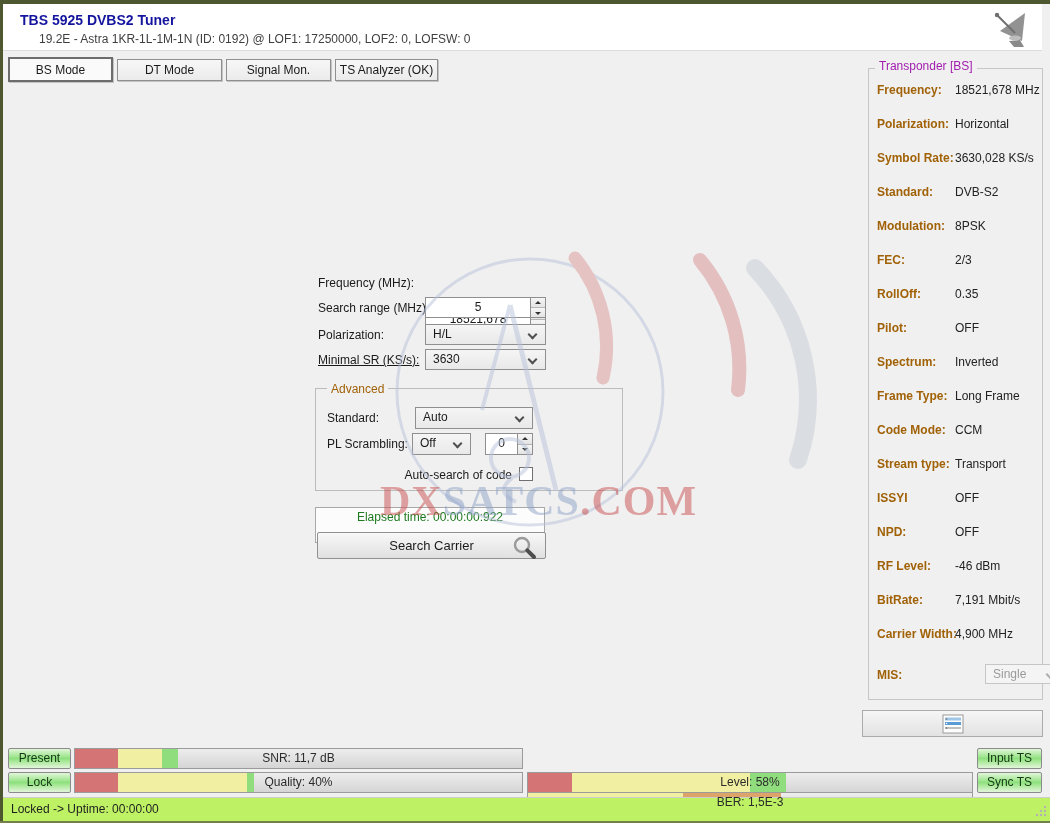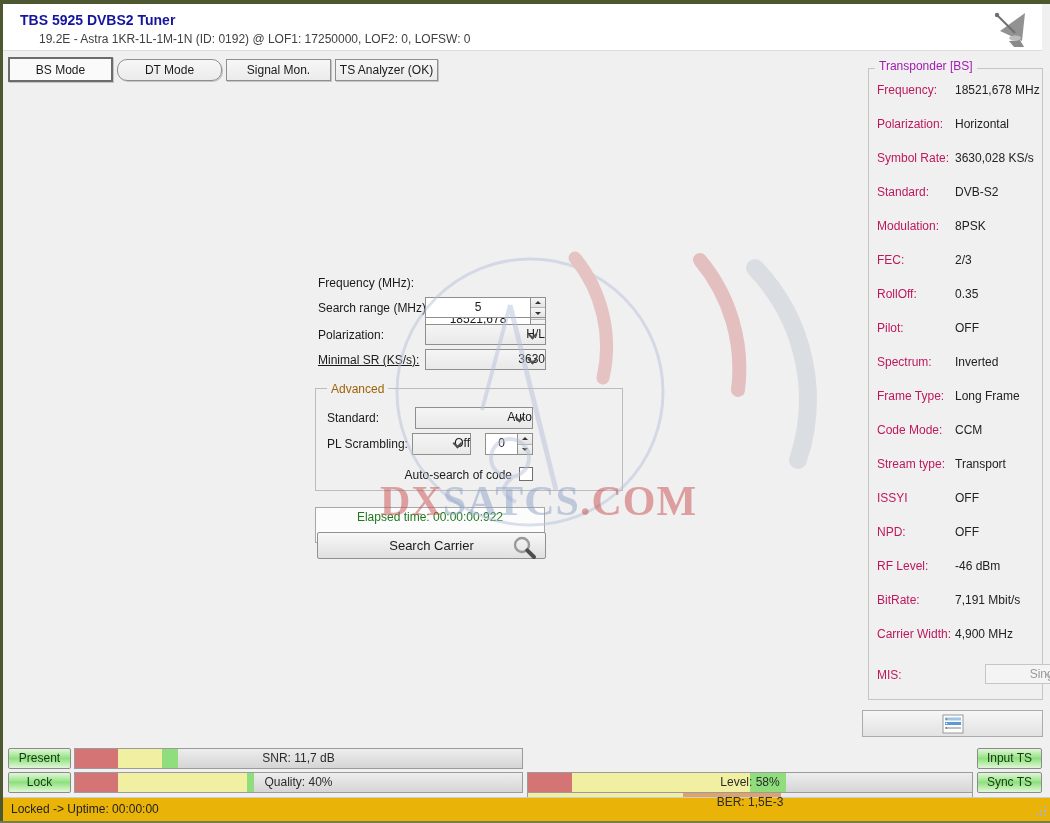--- a/index.html
+++ b/index.html
@@ -29,21 +29,21 @@
   .spinbox{position:absolute;display:flex;background:#fff;border:1px solid #8f8f8f;}
   .spinbox .val{flex:1;text-align:center;line-height:19px;}
   .spinner{width:15px;border-left:1px solid #8f8f8f;display:flex;flex-direction:column;background:#f0f0f0;}
   .spin-up,.spin-down{flex:1;position:relative;background:linear-gradient(#f6f6f6,#e4e4e4);}
   .spin-up{border-bottom:1px solid #b5b5b5;}
   .spin-up::after,.spin-down::after{content:"";position:absolute;left:50%;top:50%;transform:translate(-50%,-50%);
       border:3px solid transparent;}
   .spin-up::after{border-bottom-color:#333;margin-top:-2px;}
   .spin-down::after{border-top-color:#333;margin-top:2px;}
   .combo{position:absolute;border:1px solid #8f8f8f;background:linear-gradient(#f5f5f5,#e9e9e9);
-         line-height:19px;padding-left:7px;text-align:right;}
+         line-height:19px;padding-left:7px;}
   .chev{position:absolute;right:9px;top:6px;width:7px;height:7px;border-left:2px solid #505050;
         border-bottom:2px solid #505050;transform:rotate(-45deg);}
   .combo.disabled{background:#f4f4f4;border-color:#c6c6c6;color:#9a9a9a;margin-left:32px;}
   .combo.disabled .chev{border-color:#b0b0b0;}
 
   .advbox{position:absolute;left:315px;top:388px;width:308px;height:103px;border:1px solid #bcbcbc;}
   .advtitle{position:absolute;left:327px;top:382px;background:#f0f0f0;padding:0 4px;color:#a16207;z-index:2;}
   .checkbox{position:absolute;width:14px;height:14px;background:#fff;border:1px solid #707070;}
   .autosearch-label{position:absolute;left:330px;top:468px;width:182px;text-align:right;}
 
@@ -51,36 +51,36 @@
            border:1px solid #a8a8a8;text-align:center;line-height:18px;color:#1e7a1e;}
   .searchbtn{position:absolute;left:317px;top:532px;width:229px;height:27px;border:1px solid #919191;
              border-radius:2px;background:linear-gradient(#f8f8f8,#e0e0e0);text-align:center;
              line-height:25px;font-size:13px;cursor:default;}
   .searchbtn svg{position:absolute;right:8px;top:2px;}
 
   
   .tpbox{position:absolute;left:868px;top:68px;width:175px;height:632px;border:1px solid #c6c6c6;}
   .tptitle{position:absolute;left:875px;top:59px;background:#f0f0f0;padding:0 4px;color:#a21caf;z-index:2;}
   .tp-row{position:absolute;left:877px;width:162px;height:16px;}
-  .tp-label{font-weight:normal;color:#be185d;}
+  .tp-label{font-weight:bold;color:#a16207;}
   .tp-value{position:absolute;left:78px;top:0;color:#222;white-space:nowrap;}
   .listbtn{position:absolute;left:862px;top:710px;width:181px;height:27px;border:1px solid #ababab;
            background:linear-gradient(#f6f6f6,#e2e2e2);text-align:center;padding-top:3px;cursor:default;}
 
   
   .badge{position:absolute;width:63px;height:21px;border:1px solid #8b8b8b;border-radius:2px;
          text-align:center;line-height:19px;color:#143814;
          background:linear-gradient(180deg,#e2f6da 0%,#a9e899 35%,#8ee07e 50%,#a9e899 65%,#e2f6da 100%);}
   .bar{position:absolute;height:21px;border:1px solid #9b9b9b;background:linear-gradient(#ededed,#d5d5d5);overflow:hidden;}
   .bar .seg{position:absolute;top:0;bottom:0;}
   .bar .bar-label{position:absolute;left:0;right:0;top:0;bottom:0;text-align:center;line-height:19px;
                   color:#2b2b2b;z-index:2;}
 
   
-  .statusbar{position:absolute;left:3px;right:0;top:797px;height:24px;background:#eab308;
+  .statusbar{position:absolute;left:3px;right:0;top:797px;height:24px;background:#bef264;
              border-top:1px solid #cdcdcd;}
   .statusbar .txt{position:absolute;left:8px;top:4px;color:#1f1f1f;}
   .grip{position:absolute;right:2px;bottom:3px;}
 
   
   .wm{position:absolute;left:360px;top:250px;width:460px;height:300px;pointer-events:none;z-index:50;opacity:.5;}
   .wm-text{position:absolute;left:380px;top:477px;font-family:"Liberation Serif",serif;font-weight:bold;
            font-size:42px;letter-spacing:1px;pointer-events:none;z-index:50;opacity:.5;white-space:nowrap;}
   .wm-dx,.wm-com{color:#c94f4f;} .wm-mid{color:#8ea2c8;}
 </style>
@@ -100,21 +100,21 @@
         <path d="M37 5 L12 23 L34 33 Z" fill="#929292"></path>
         <line x1="9" y1="7" x2="27" y2="25" stroke="#6f6f6f" stroke-width="2"></line>
         <circle cx="9" cy="7" r="2.2" fill="#6f6f6f"></circle>
         <path d="M21 33 l5 6 h10 l-4 -7 Z" fill="#8a8a8a"></path>
         <ellipse cx="27" cy="30" rx="6" ry="2.6" fill="#bdbdbd"></ellipse>
       </svg>
     </span>
   </div>
 
   <div class="tab active" style="left:8px;width:105px;">BS Mode</div>
-  <div class="tab" style="left:117px;width:105px;border-radius:10px;">DT Mode</div>
+  <div class="tab" style="left:117px;width:105px;">DT Mode</div>
   <div class="tab" style="left:226px;width:105px;">Signal Mon.</div>
   <div class="tab" style="left:335px;width:103px;">TS Analyzer (OK)</div>
 
   <div class="flabel" style="top:276px;">Frequency (MHz):</div>
   <div class="spinbox" style="left:425px;top:272px;width:121px;height:21px;margin-top:37px;">
     <div class="val">18521,678</div>
     <div class="spinner">
         <div class="spin-up"></div>
         <div class="spin-down"></div>
       </div>

